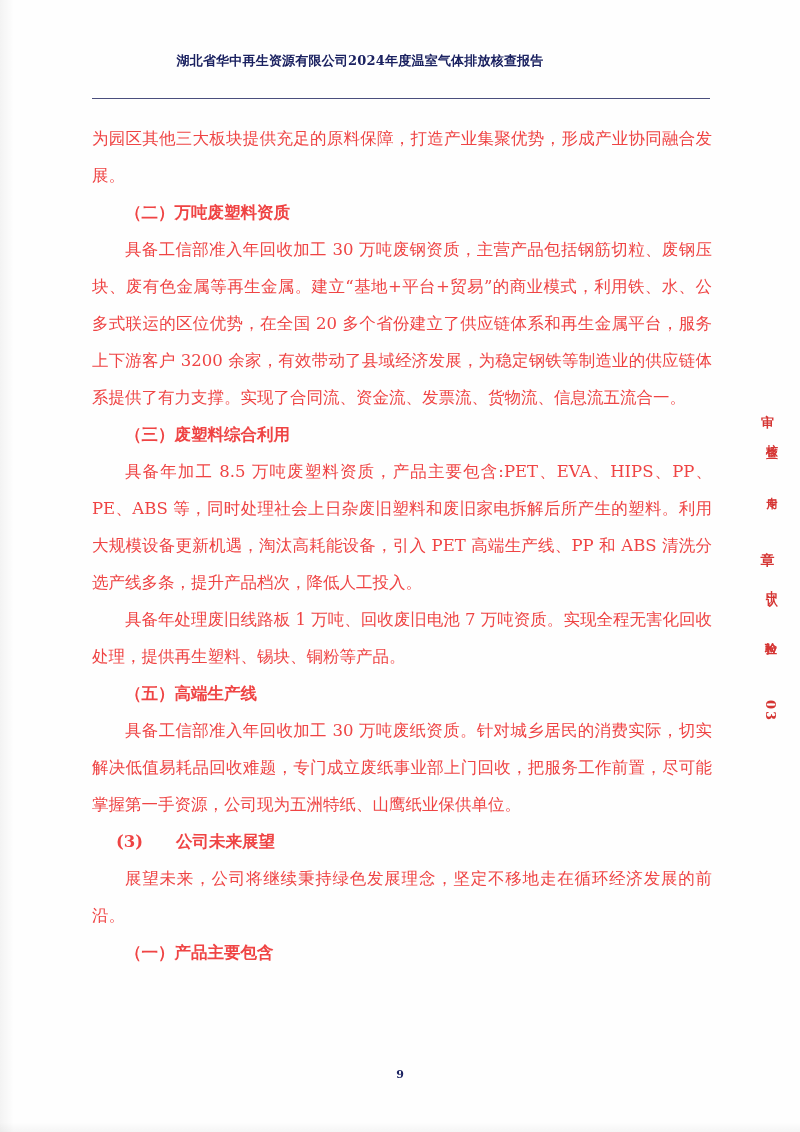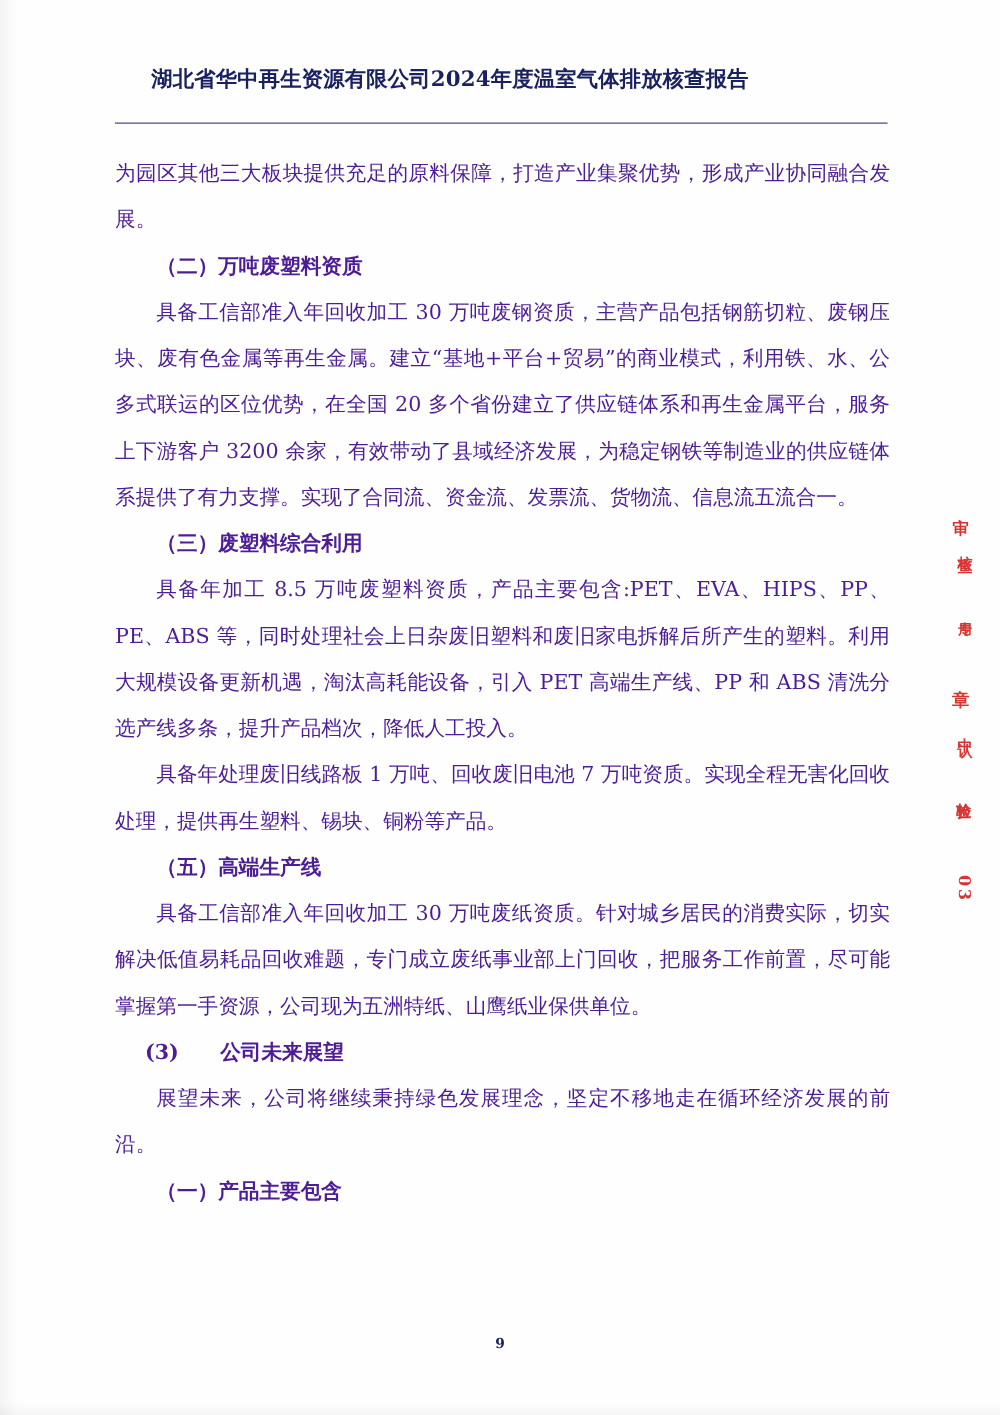--- a/index.html
+++ b/index.html
@@ -25,21 +25,21 @@
     box-sizing: border-box;
   }
 
   
   .doc-header {
     position: absolute;
     left: 0;
     top: 52px;
     width: 720px;
     text-align: center;
-    font-size: 17px;
+    font-size: 13px;
     font-weight: bold;
     letter-spacing: 0.2px;
     color: #1a2160;
     font-family: "DejaVu Serif", "Liberation Serif", serif;
   }
 
   .header-rule {
     position: absolute;
     left: 92px;
     top: 98px;
@@ -50,21 +50,21 @@
   }
 
   
   .body-col {
     position: absolute;
     left: 92px;
     top: 120px;
     width: 620px;
     font-size: 16.5px;
     line-height: 37px;
-    color: #4c1d95;
+    color: #ef4444;
     text-align: justify;
     text-justify: inter-ideograph;
   }
 
   .para {
     margin: 0;
     padding: 0;
   }
   .para.indent2 {
     text-indent: 2em;

